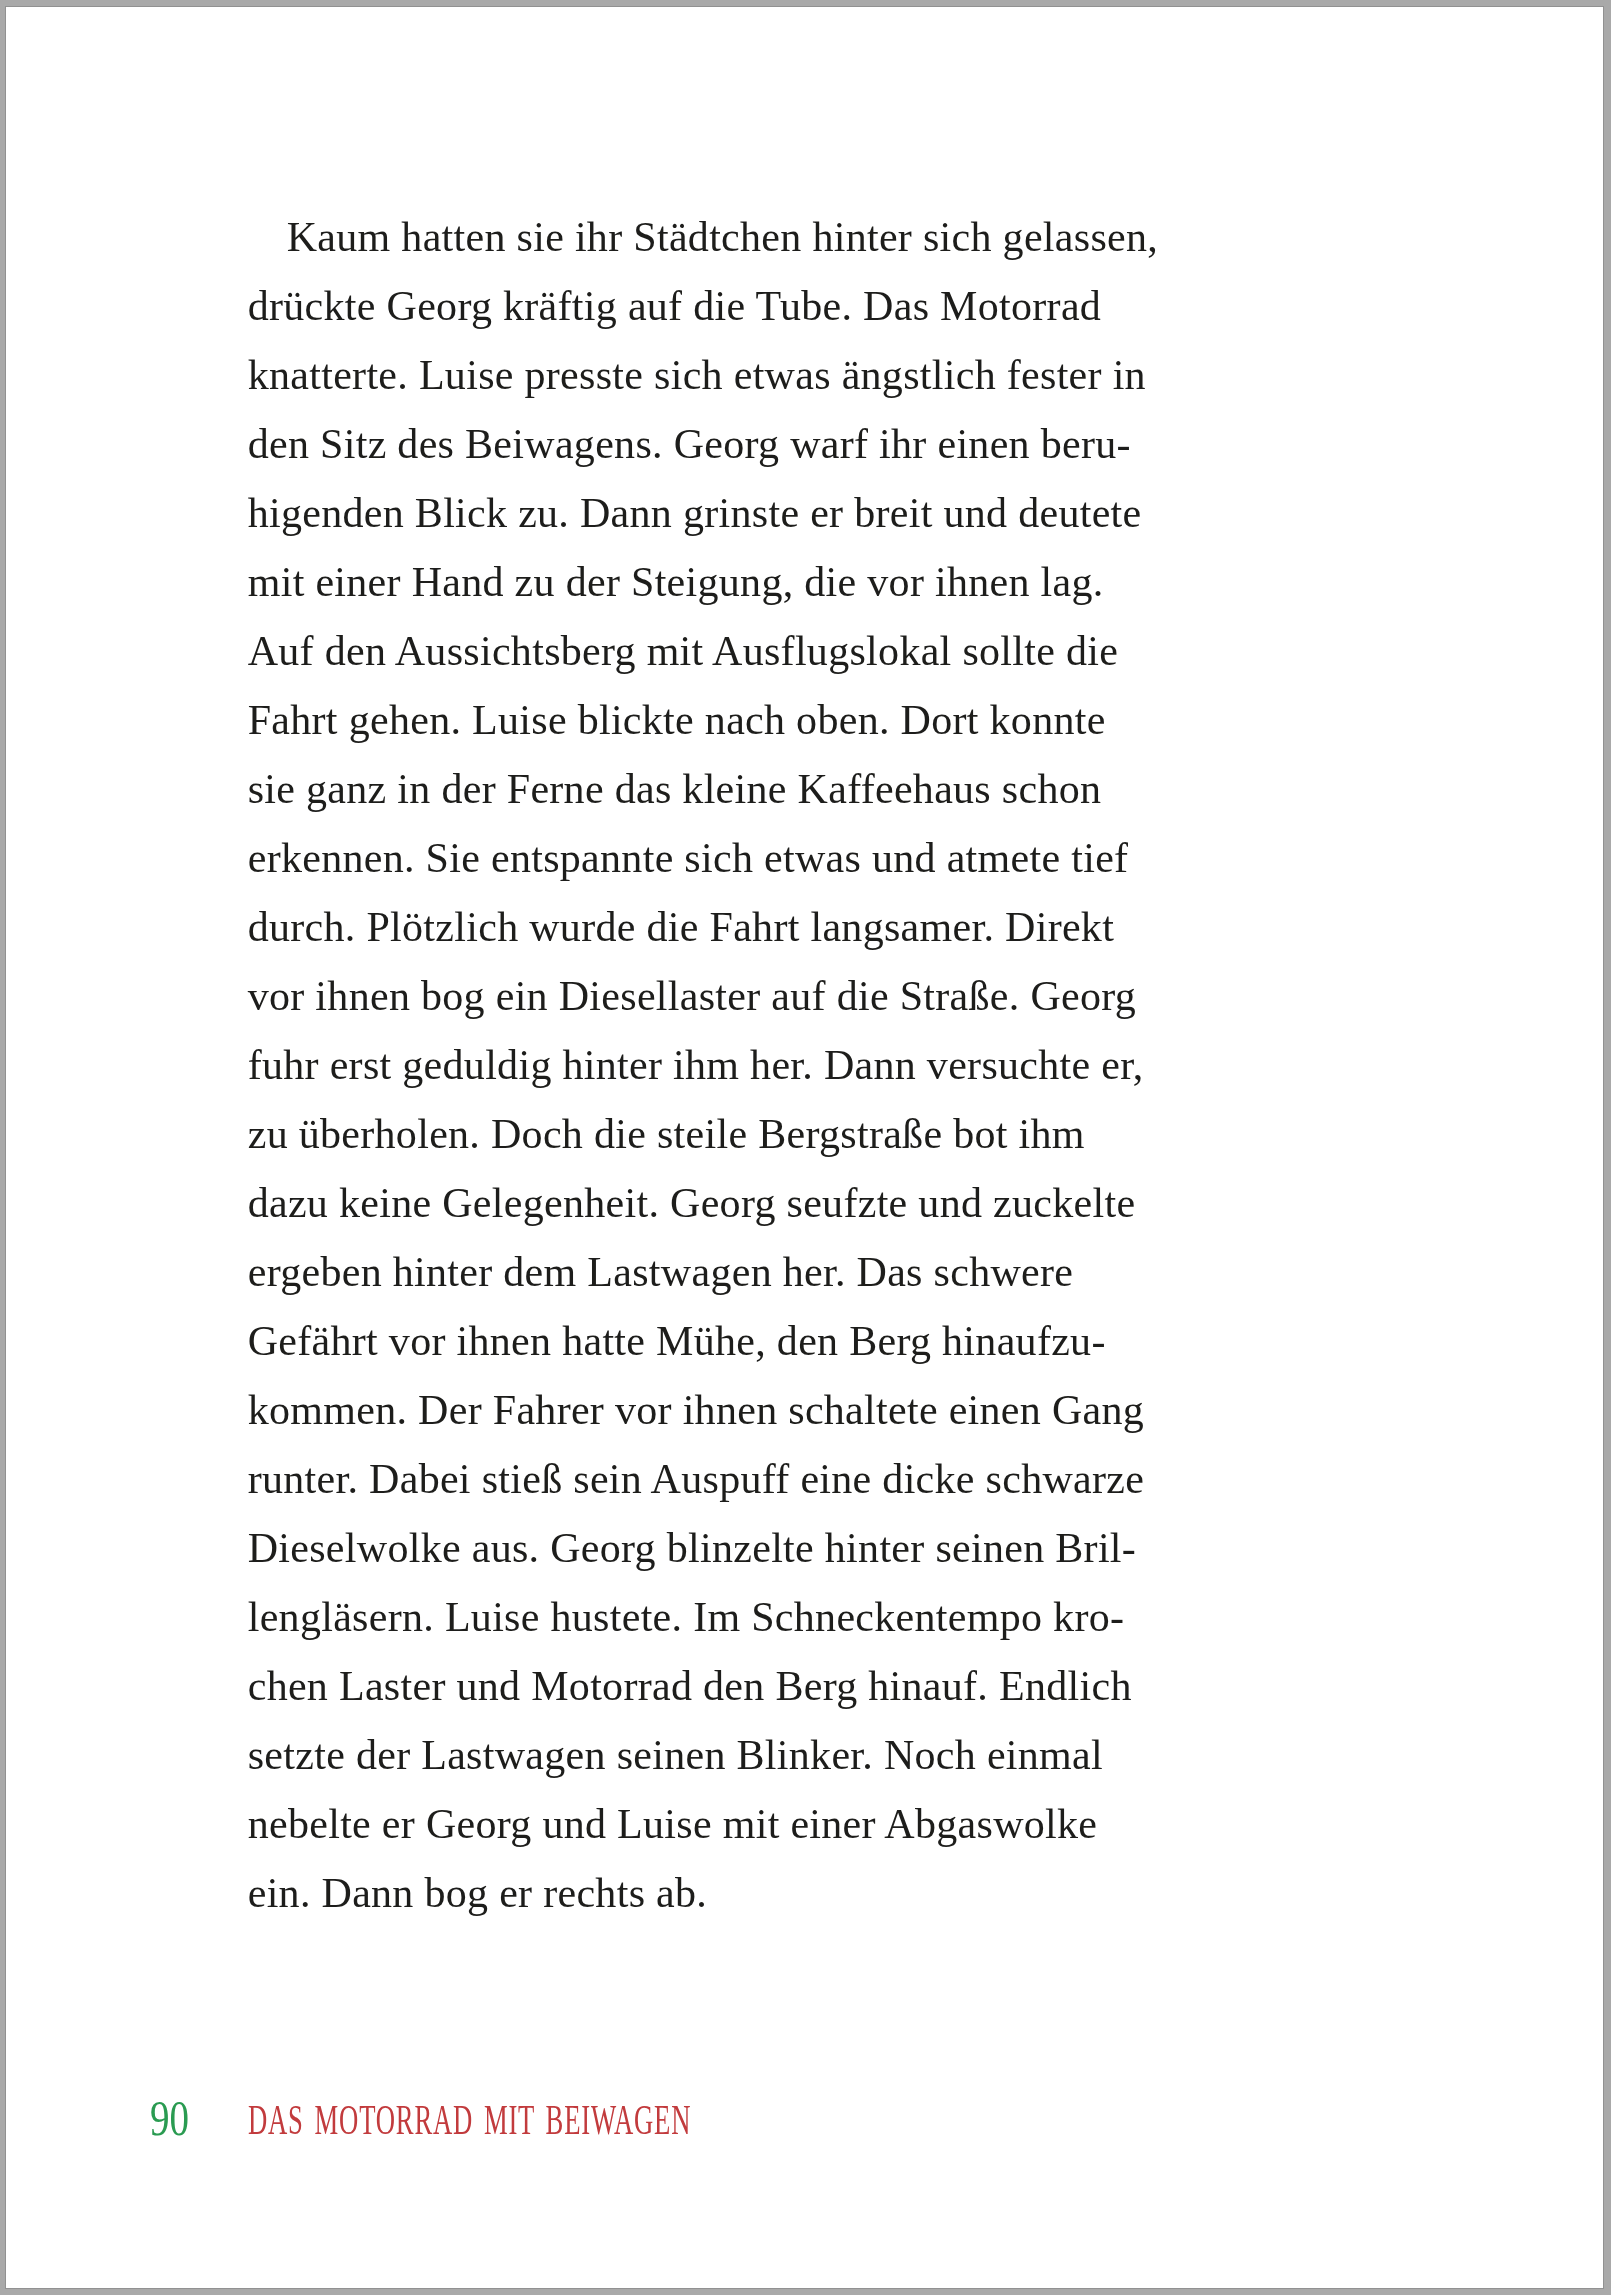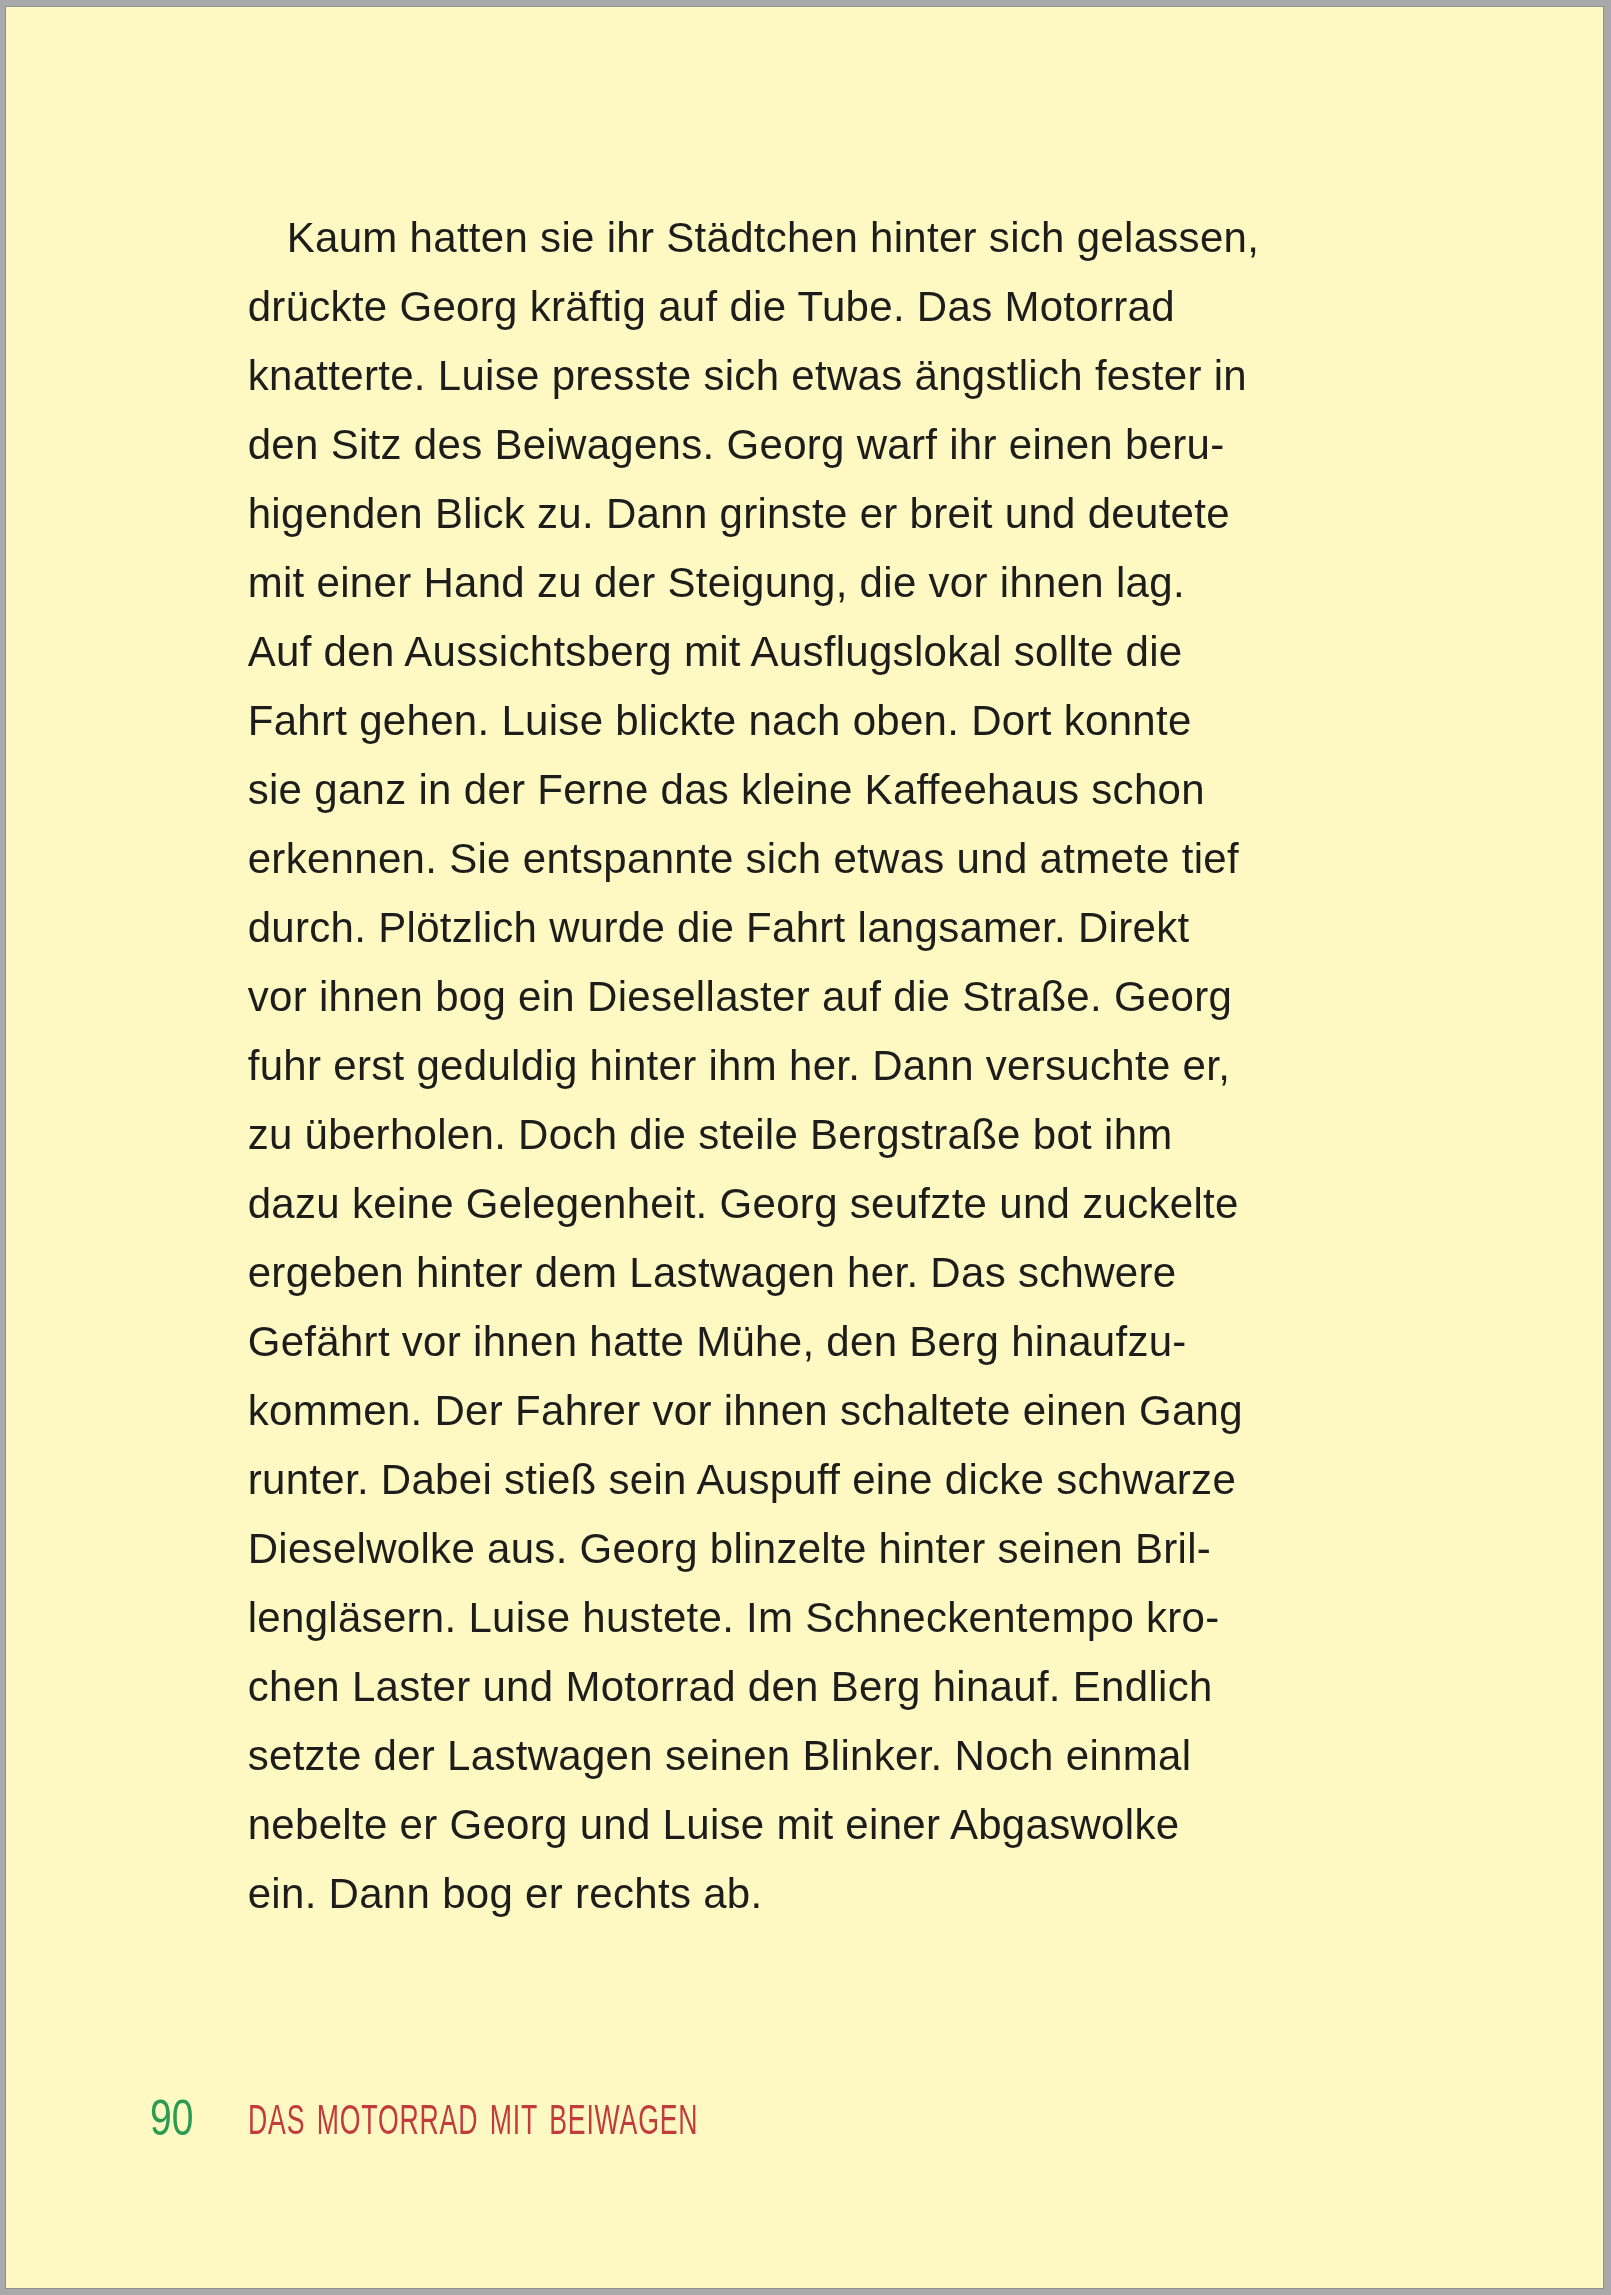--- a/index.html
+++ b/index.html
@@ -10,23 +10,24 @@
     background: #a9a9a9;
     font-family: "Liberation Sans", sans-serif;
     overflow: hidden;
   }
   .page {
     position: absolute;
     left: 4.7px;
     top: 6px;
     right: 6.7px;
     bottom: 6px;
-    background: #fef9c3;
+    background: #ffffff;
     border: 0.7px solid #919191;
     box-sizing: border-box;
+    font-family: Liberation Serif, serif;
   }
   .story {
     position: absolute;
     left: 242px;
     top: 196px;
     width: 1169px;
     font-size: 42px;
     line-height: 69px;
     letter-spacing: 0.3px;
     color: #1d1d1b;

